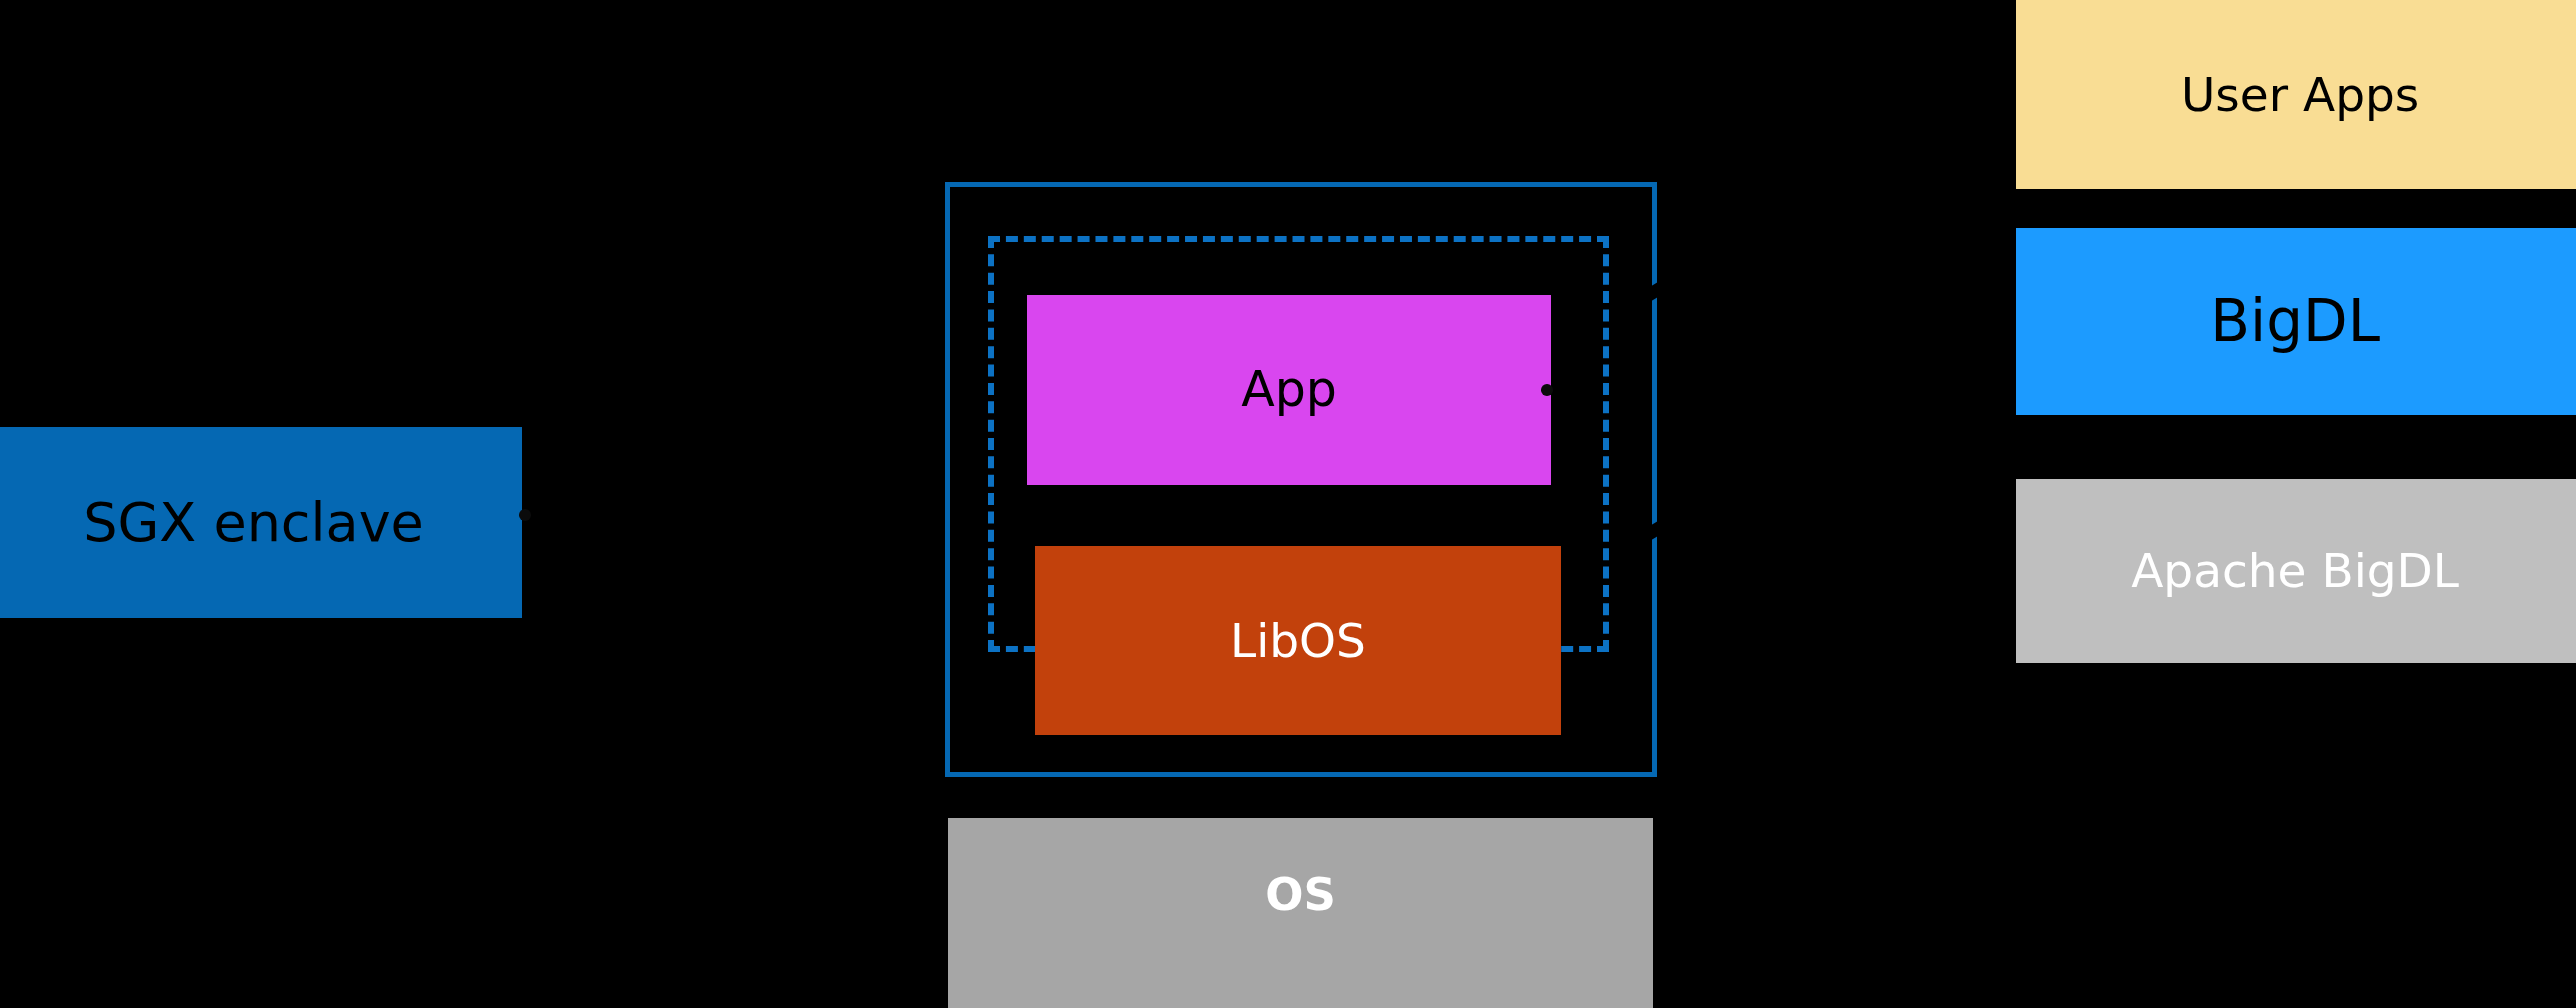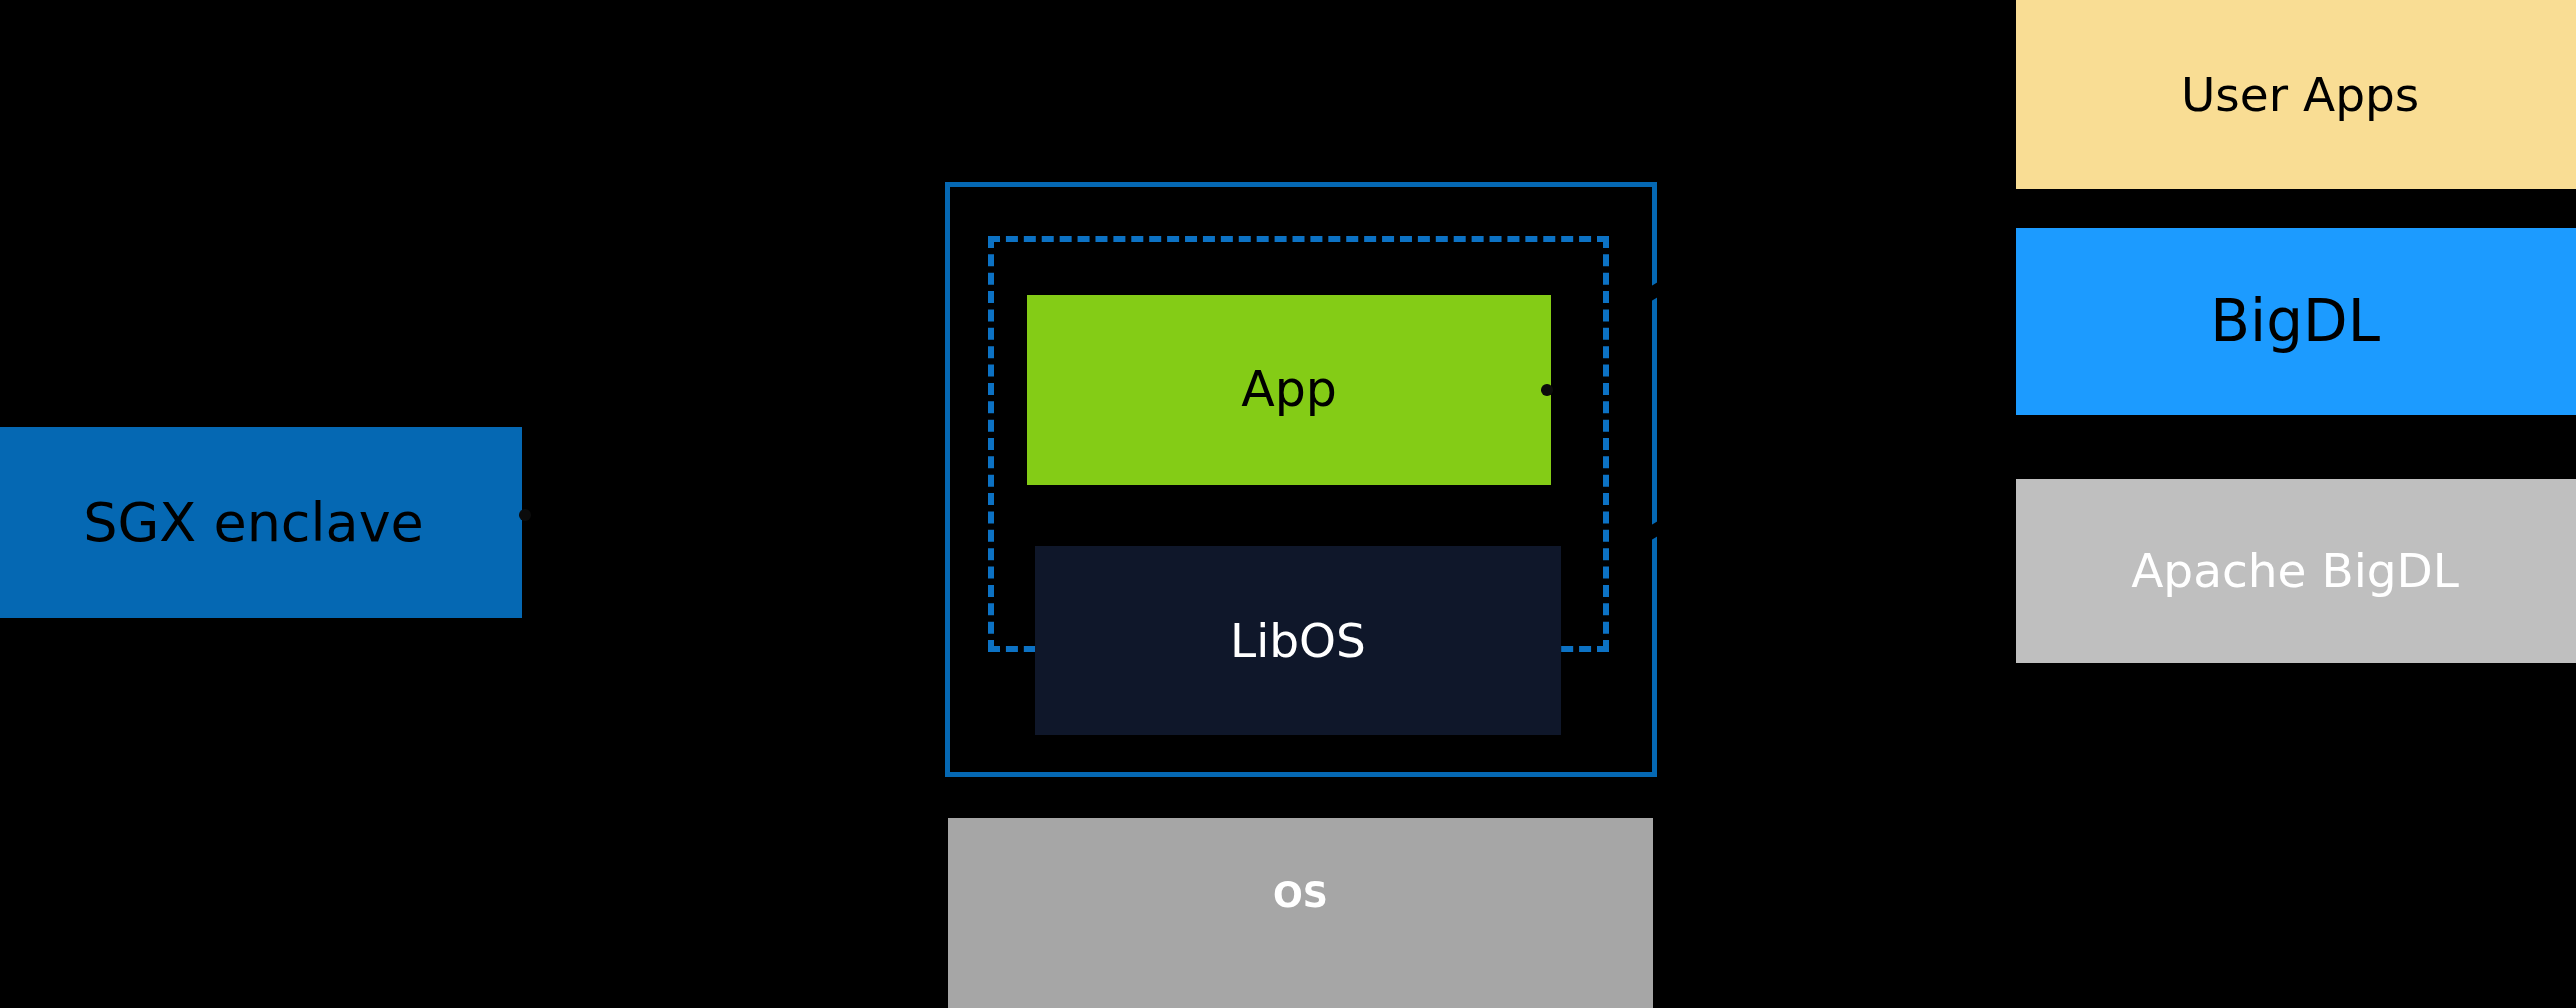--- a/index.html
+++ b/index.html
@@ -84,53 +84,53 @@
     border: 6.7px dashed #0c72c4;
     background: transparent;
   }
 
   
   #app-box {
     left: 1027px;
     top: 295px;
     width: 524px;
     height: 190px;
-    background: #84cc16;
+    background: #d946ef;
   }
   #app-box .box-label {
     color: #000000;
     font-size: 49px;
     font-weight: 400;
   }
 
   
   #libos-box {
     left: 1035px;
     top: 546px;
     width: 526px;
     height: 189px;
-    background: #0f172a;
+    background: #c2410c;
   }
   #libos-box .box-label {
     color: #ffffff;
     font-size: 47px;
     font-weight: 400;
   }
 
   
   #os-box {
     left: 948px;
     top: 818px;
     width: 705px;
     height: 218px;
     background: #a6a6a6;
   }
   #os-box .box-label {
     color: #ffffff;
-    font-size: 35px;
+    font-size: 45px;
     font-weight: bold;
     position: relative;
     top: -32px;
   }
 
   
   #user-apps-box {
     left: 2016px;
     top: -15px;
     width: 595px;

